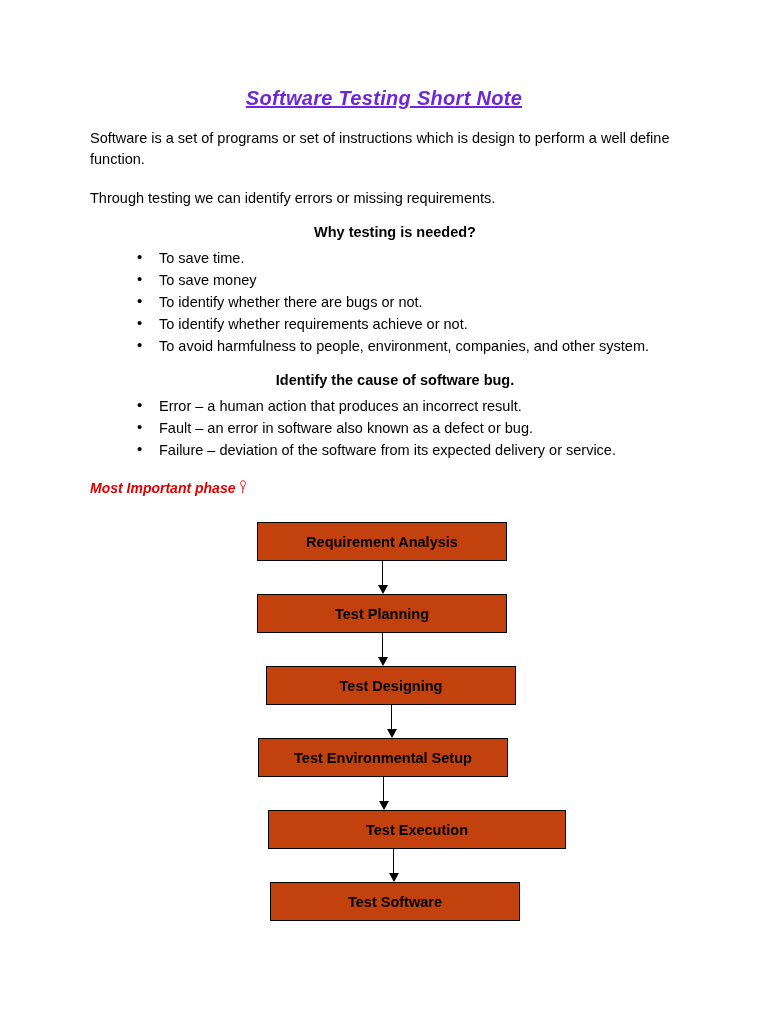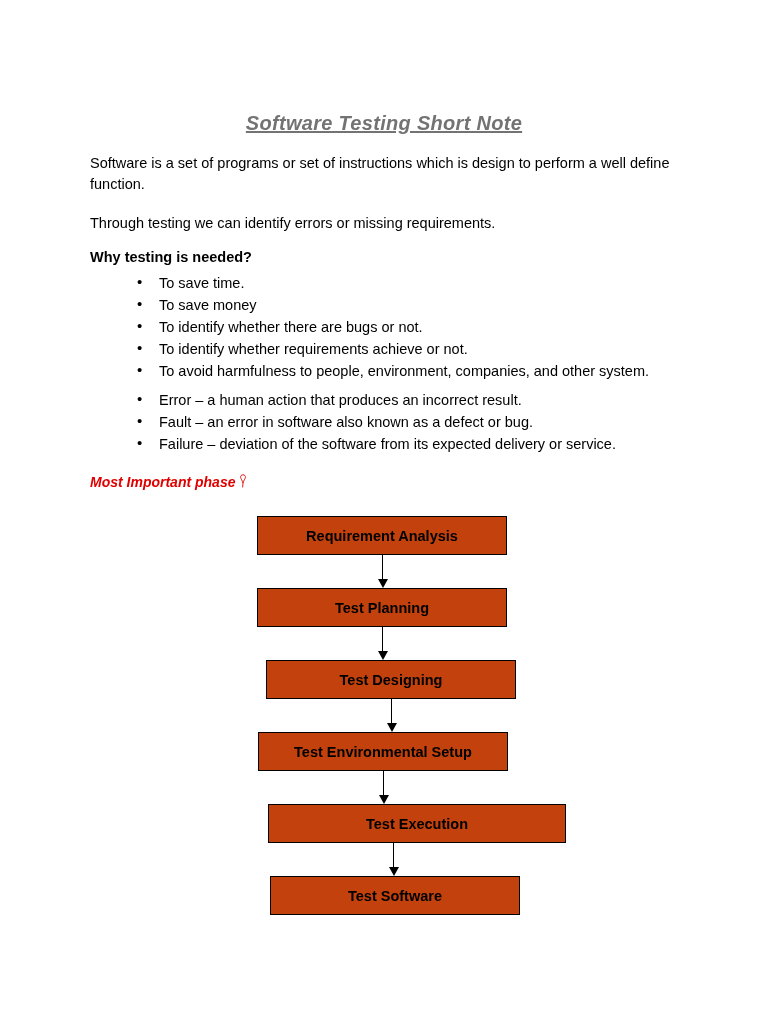--- a/index.html
+++ b/index.html
@@ -20,39 +20,40 @@
     width: 768px;
     height: 1024px;
     padding: 0;
     box-sizing: border-box;
   }
   .doc-title {
     text-align: center;
     font-size: 20px;
     font-weight: bold;
     font-style: italic;
-    color: #737373;
+    color: #6d28d9;
     text-decoration: underline;
     margin: 0;
-    padding-top: 112px;
+    padding-top: 87px;
     letter-spacing: 0.3px;
   }
   .body-block {
     padding: 0 68px 0 90px;
   }
   p.para {
     font-size: 14.5px;
     line-height: 1.45;
     margin: 18px 0 0 0;
     color: #000;
   }
   .heading {
     font-size: 14.5px;
     font-weight: bold;
     margin: 15px 0 0 0;
+    text-align: center;
   }
   ul.bullets {
     margin: 7px 0 0 0;
     padding-left: 47px;
     list-style: none;
   }
   ul.bullets li {
     font-size: 14.5px;
     line-height: 1.52;
     position: relative;
@@ -153,20 +154,21 @@
     <p class="heading">Why testing is needed?</p>
 
     <ul class="bullets">
       <li>To save time.</li>
       <li>To save money</li>
       <li>To identify whether there are bugs or not.</li>
       <li>To identify whether requirements achieve or not.</li>
       <li>To avoid harmfulness to people, environment, companies, and other system.</li>
     </ul>
 
+    <p class="heading">Identify the cause of software bug.</p>
 
     <ul class="bullets">
       <li>Error – a human action that produces an incorrect result.</li>
       <li>Fault – an error in software also known as a defect or bug.</li>
       <li>Failure – deviation of the software from its expected delivery or service.</li>
     </ul>
 
     <p class="red-italic">
       <span>Most Important phase</span>
       <span class="pin-icon">

